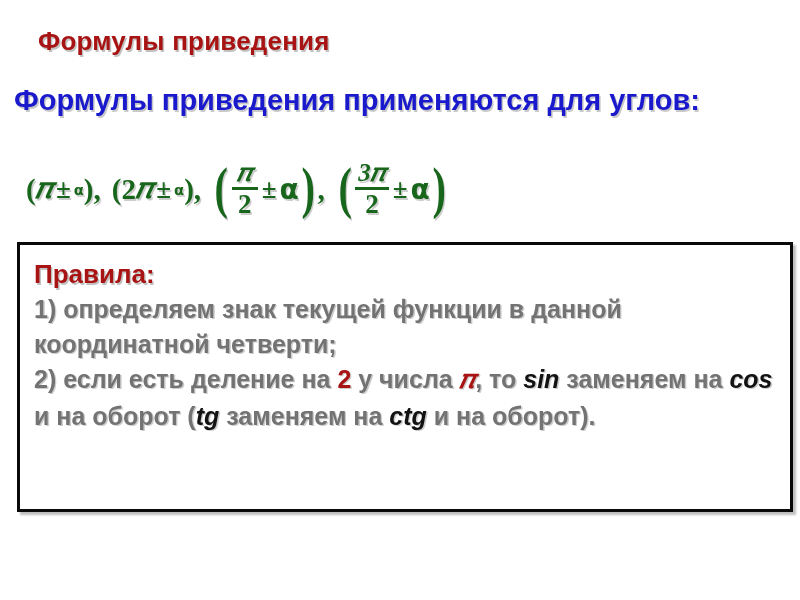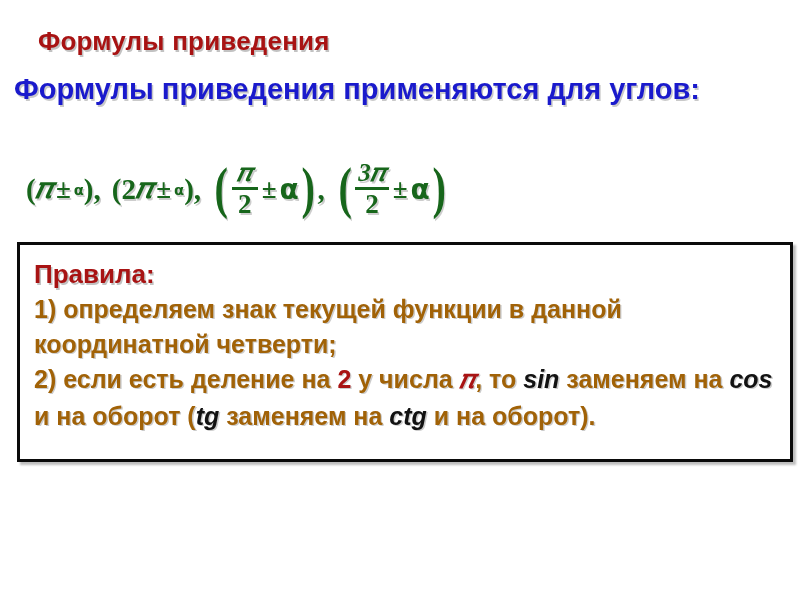--- a/index.html
+++ b/index.html
@@ -25,21 +25,21 @@
     color: #A81313;
     letter-spacing: 0.2px;
     text-shadow: 1.5px 1.5px 0.5px rgba(120,120,120,0.45);
     white-space: nowrap;
   }
 
   
   #intro-heading {
     position: absolute;
     left: 14px;
-    top: 71px;
+    top: 82px;
     width: 700px;
     font-size: 29px;
     font-weight: bold;
     color: #1A1ACC;
     line-height: 1.28;
     text-shadow: 1.5px 1.5px 0.5px rgba(120,120,120,0.40);
   }
 
   
   #formula-row {
@@ -122,21 +122,21 @@
   .alpha-big {
     font-size: 28px;
   }
 
   
   #rules-box {
     position: absolute;
     left: 17px;
     top: 242px;
     width: 776px;
-    height: 220px;
+    height: 270px;
     box-sizing: border-box;
     border: 3px solid #0a0a0a;
     background: #ffffff;
     box-shadow: 3px 3px 2px rgba(110,110,110,0.45);
   }
   #rules-inner {
     padding: 14px 10px 0 14px;
   }
   #rules-heading {
     font-size: 26px;
@@ -145,21 +145,21 @@
     text-shadow: 1.5px 1.5px 0.5px rgba(120,120,120,0.45);
     margin-bottom: 2px;
   }
   .rule-line {
     font-size: 25px;
     font-weight: bold;
     color: #1A1ACC;
     line-height: 1.40;
     text-shadow: 1.4px 1.4px 0.5px rgba(120,120,120,0.38);
   }
-  .tok-blue  { color: #a16207; text-align: center; }
+  .tok-blue  { color: #737373; text-align: center; }
   .tok-red   { color: #A81313; }
   .tok-black { color: #121212; font-style: italic; }
   .tok-pi {
     color: #A81313;
     font-family: "Liberation Serif", serif;
     font-style: italic;
     font-weight: bold;
     font-size: 1.05em;
   }
 </style>

